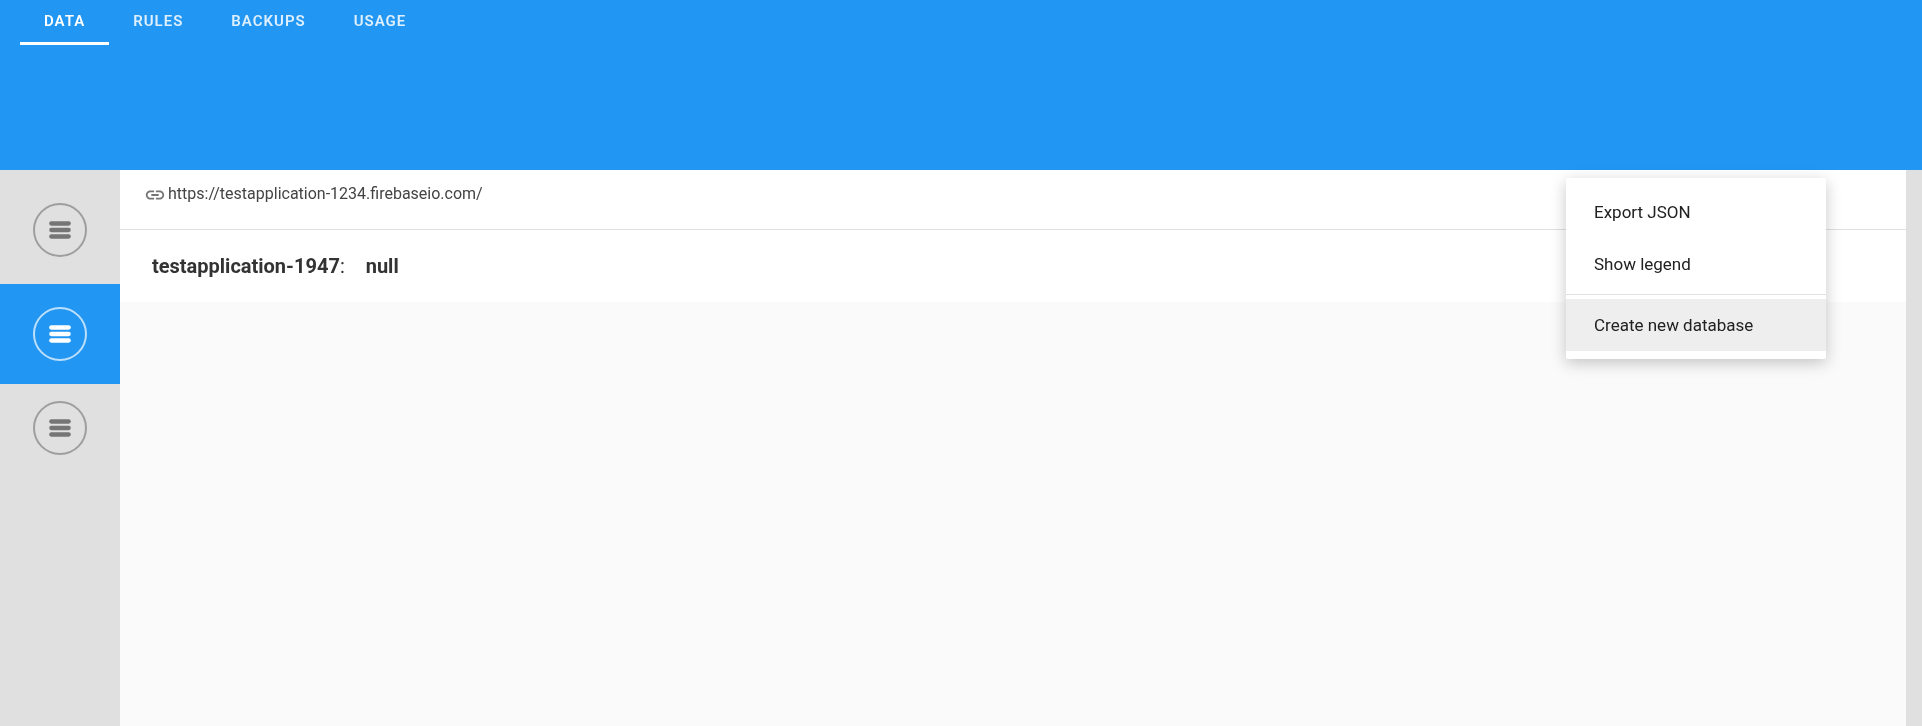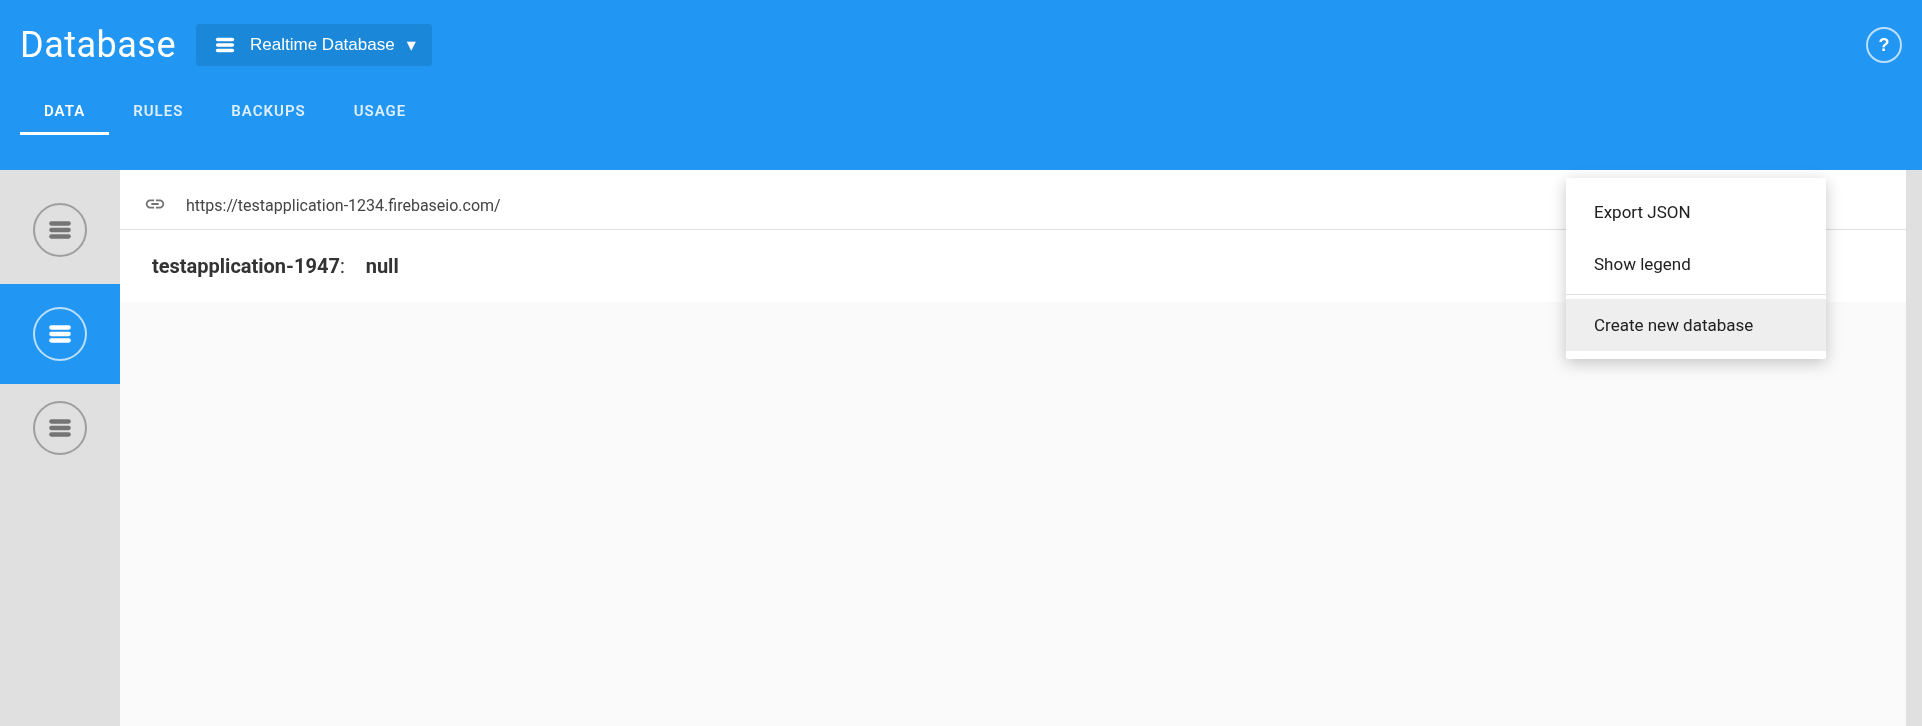--- a/index.html
+++ b/index.html
@@ -181,22 +181,22 @@
       background: #fafafa;
       position: relative;
     }
 
     
     .url-bar {
       background: #fff;
       border-bottom: 1px solid #e0e0e0;
       padding: 14px 24px;
       display: flex;
-      align-items: flex-end;
-      gap: 20px;
+      align-items: flex-start;
+      gap: 2px;
       font-size: 16px;
       color: #444;
       height: 60px;
     }
 
     .link-icon {
       color: #757575;
       font-size: 20px;
       display: flex;
       align-items: center;
@@ -253,39 +253,20 @@
     
     .scrollbar-area {
       width: 16px;
       background: #e0e0e0;
     }
   </style>
 </head>
 <body>
 
 <div class="header">
-  <div class="header-top">
-    <div class="header-left">
-      <h1 class="app-title">Database</h1>
-      <button class="db-selector">
-        <span class="db-selector-icon">
-          <svg width="22" height="22" viewBox="0 0 24 24" xmlns="http://www.w3.org/2000/svg">
-            <rect x="2" y="4" width="20" height="4" rx="2"></rect>
-            <rect x="2" y="10" width="20" height="4" rx="2"></rect>
-            <rect x="2" y="16" width="20" height="4" rx="2"></rect>
-          </svg>
-        </span>
-        <span>Realtime Database</span>
-        <span class="chevron-down">▾</span>
-      </button>
-    </div>
-    <button class="help-btn">
-      <span>?</span>
-    </button>
-  </div>
 
   <nav class="header-nav">
     <div class="nav-tab active">
       <span>DATA</span>
     </div>
     <div class="nav-tab">
       <span>RULES</span>
     </div>
     <div class="nav-tab">
       <span>BACKUPS</span>

